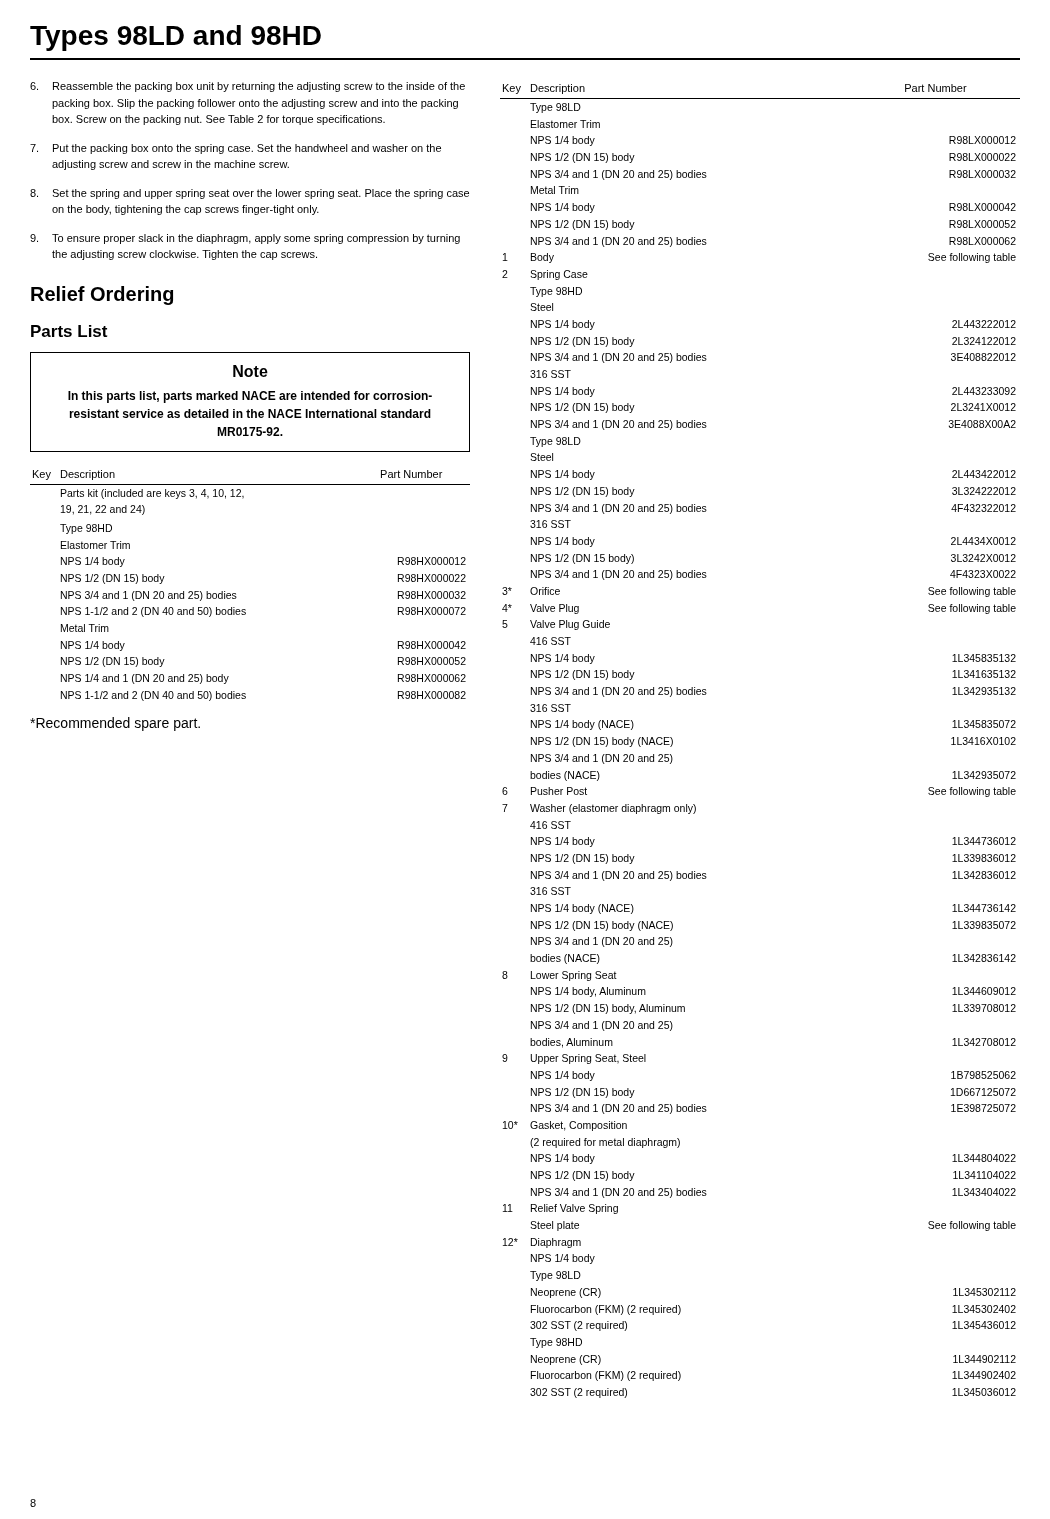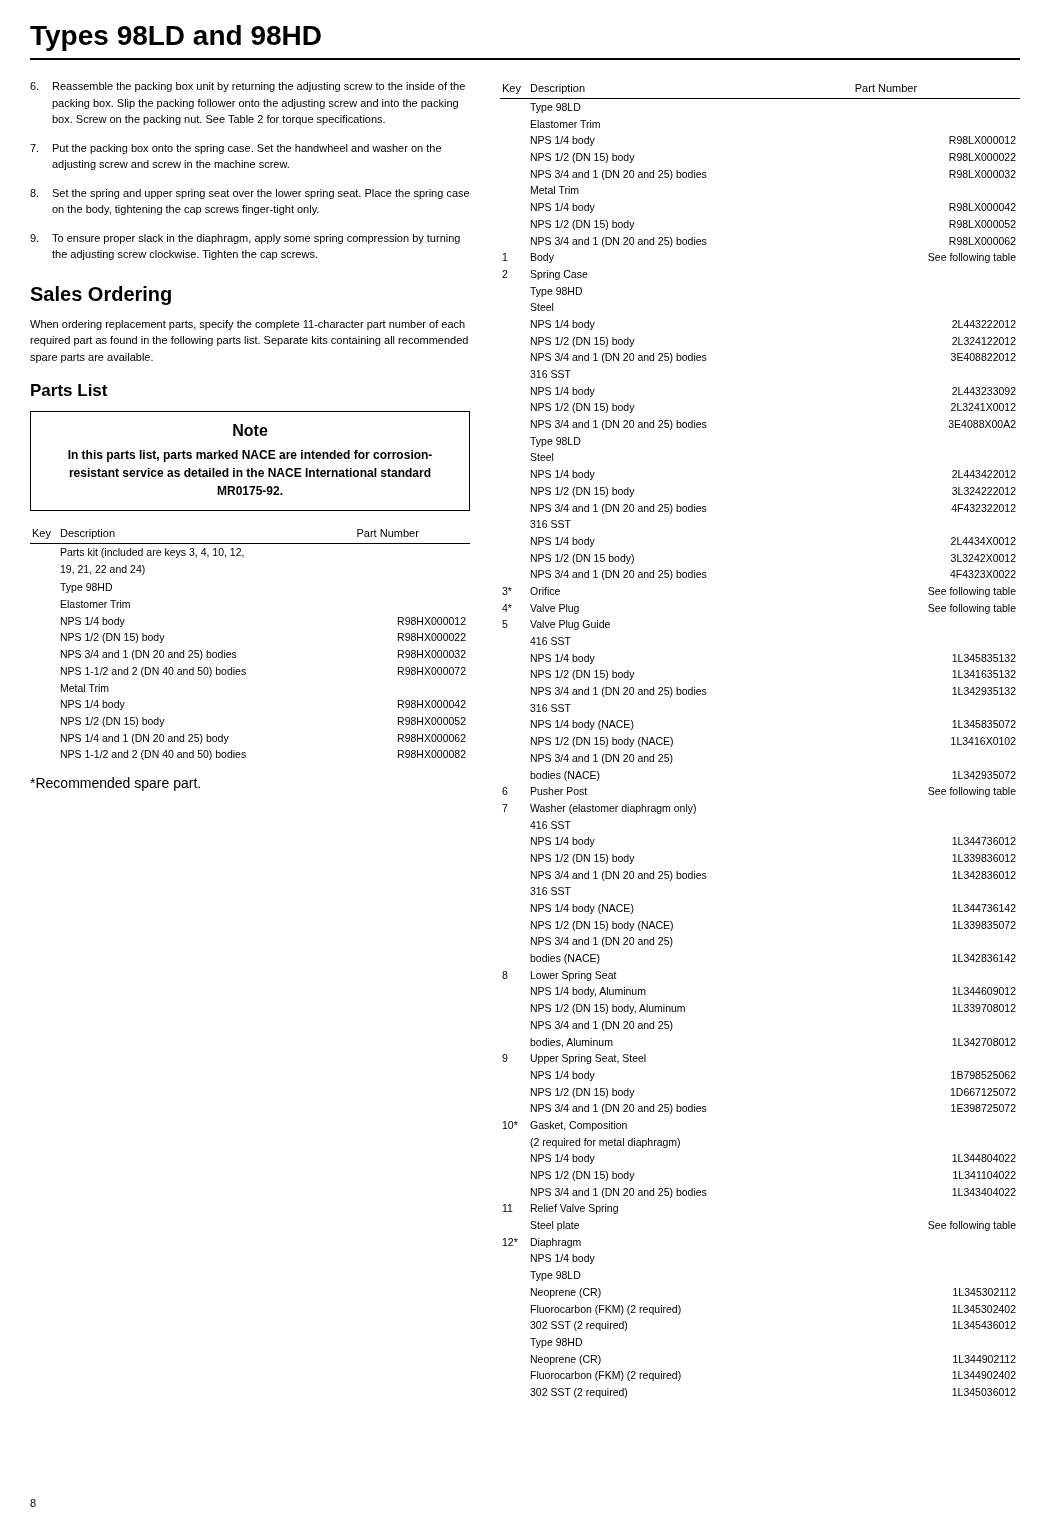--- a/index.html
+++ b/index.html
@@ -88,21 +88,21 @@
       font-size: 10.5px;
     }
     .parts-table th {
       text-align: left;
       font-weight: normal;
       font-size: 11px;
       border-bottom: 1px solid #000;
       padding: 2px 4px 4px 2px;
     }
     .parts-table th.right {
-      text-align: left;
+      text-align: center;
     }
     .parts-table td {
       padding: 1px 4px 1px 2px;
       vertical-align: top;
       line-height: 1.4;
     }
     .parts-table td.part-num {
       text-align: right;
       white-space: nowrap;
     }
@@ -148,22 +148,21 @@
         <li>
           <span class="num">8.</span>
           <span>Set the spring and upper spring seat over the lower spring seat.  Place the spring case on the body, tightening the cap screws finger-tight only.</span>
         </li>
         <li>
           <span class="num">9.</span>
           <span>To ensure proper slack in the diaphragm, apply some spring compression by turning the adjusting screw clockwise.  Tighten the cap screws.</span>
         </li>
       </ol>
 
-      <h2>Sales Ordering</h2>
-      <p>When ordering replacement parts, specify the complete 11-character part number of each required part as found in the following parts list.  Separate kits containing all recommended spare parts are available.</p>
+      <h2>Relief Ordering</h2>
 
       <h3>Parts List</h3>
 
       <div class="note-box">
         <div class="note-title">Note</div>
         <div class="note-body">In this parts list, parts marked NACE are intended for corrosion-resistant service as detailed in the NACE International standard MR0175-92.</div>
       </div>
 
       <table class="parts-table">
         <thead>

